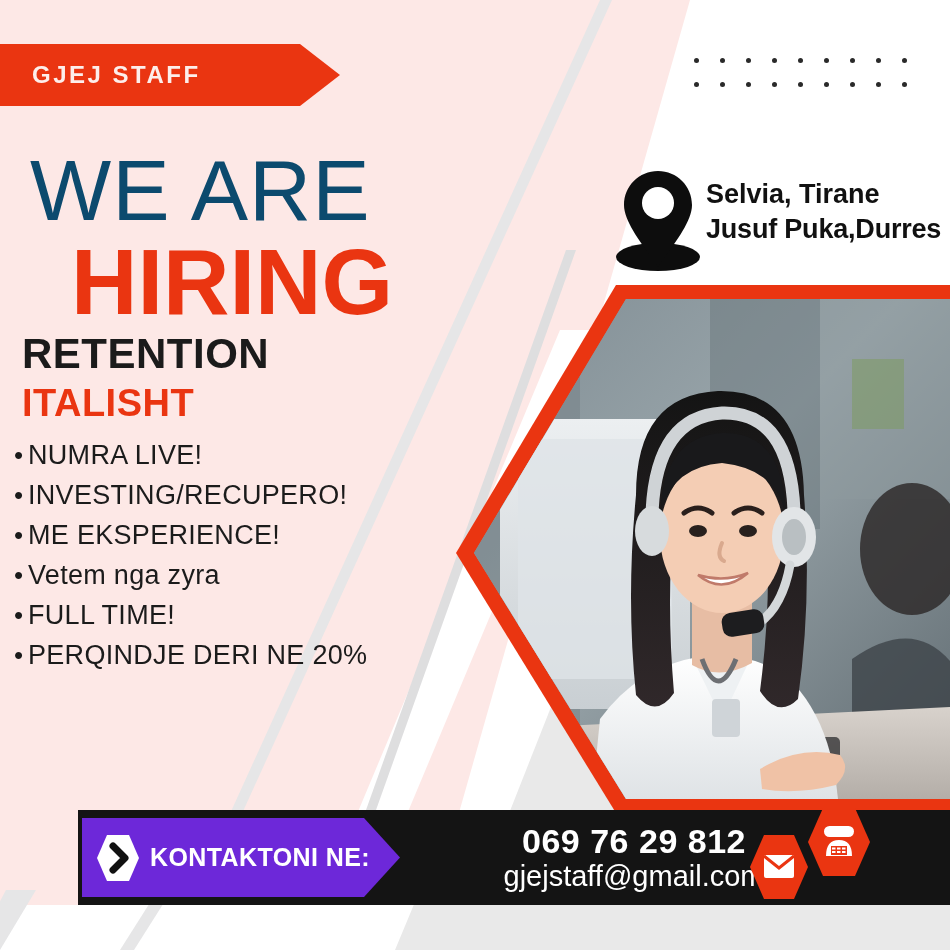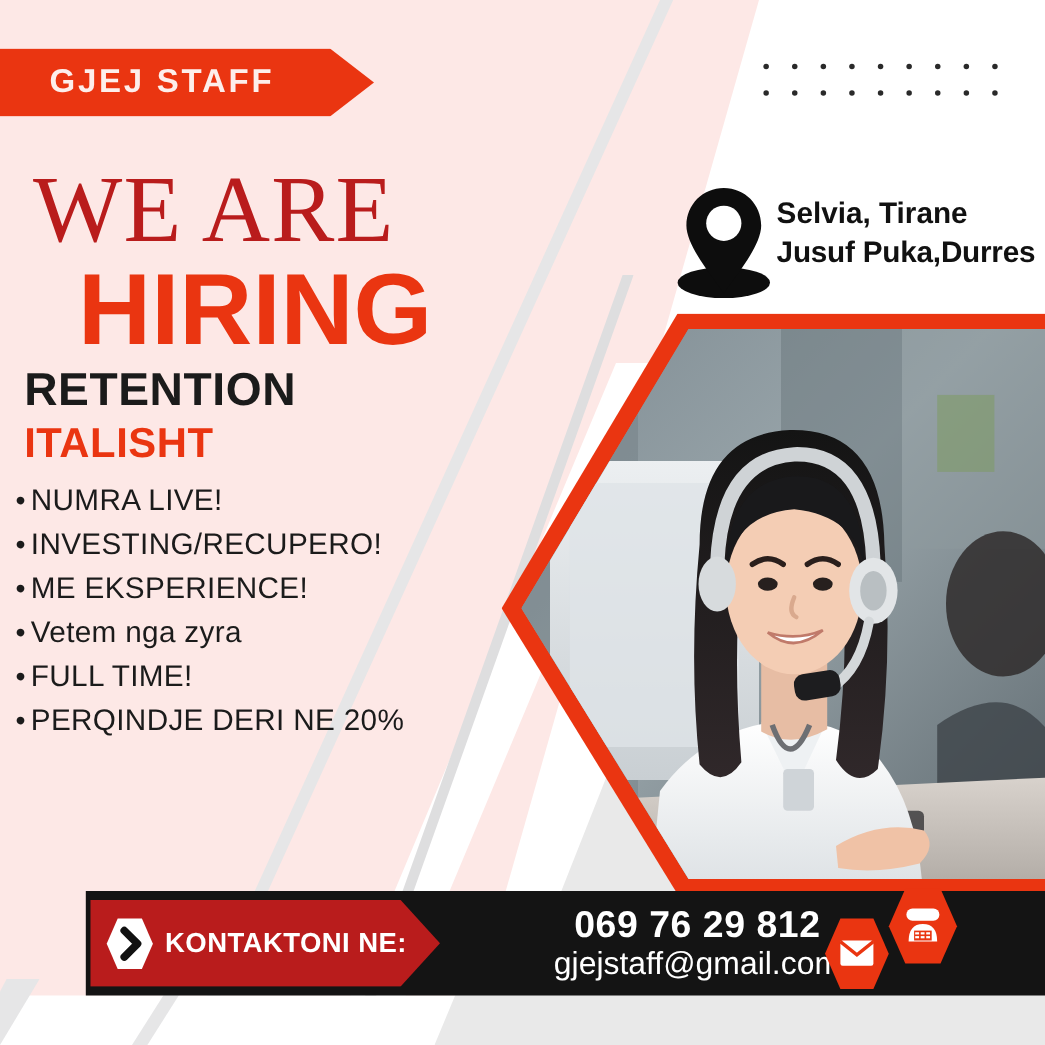--- a/index.html
+++ b/index.html
@@ -72,34 +72,33 @@
   
   .brand-banner {
     position:absolute; left:0; top:44px;
     width:340px; height:62px;
     background:#ea3511;
     clip-path: polygon(0 0, 300px 0, 340px 31px, 300px 62px, 0 62px);
     display:flex; align-items:center;
   }
   .brand-banner .brand-text {
     color:#fdeeeb;
-    font-size:30px;
+    font-size:24px;
     font-weight:bold;
     letter-spacing:2.5px;
-    padding-left:45px;
+    padding-left:32px;
   }
 
   
   .headline { position:absolute; left:30px; top:150px; }
   .we-are {
     font-size:86px; line-height:0.95;
     font-weight:400;
-    color:#b91c1c;
+    color:#0c4a6e;
     letter-spacing:1px;
-    font-family:Liberation Serif, serif;
   }
   .hiring {
     font-size:92px; line-height:1.0;
     font-weight:bold;
     color:#ea3511;
     letter-spacing:0px;
     margin-top:4px;
     margin-left:41px;
   }
   .role-line {
@@ -168,21 +167,21 @@
 
   
   .contact-bar {
     position:absolute; left:78px; top:810px;
     width:872px; height:95px;
     background:#141414;
   }
   .contact-badge {
     position:absolute; left:4px; top:8px;
     width:318px; height:79px;
-    background:#b91c1c;
+    background:#6d28d9;
     clip-path: polygon(0 0, 282px 0, 318px 39.5px, 282px 79px, 0 79px);
     display:flex; align-items:center;
   }
   .chevron-hex {
     width:44px; height:50px; flex:0 0 44px; margin-left:14px;
   }
   .contact-badge-label {
     color:#ffffff; font-size:25px; font-weight:bold;
     letter-spacing:0.4px; margin-left:10px;
   }

